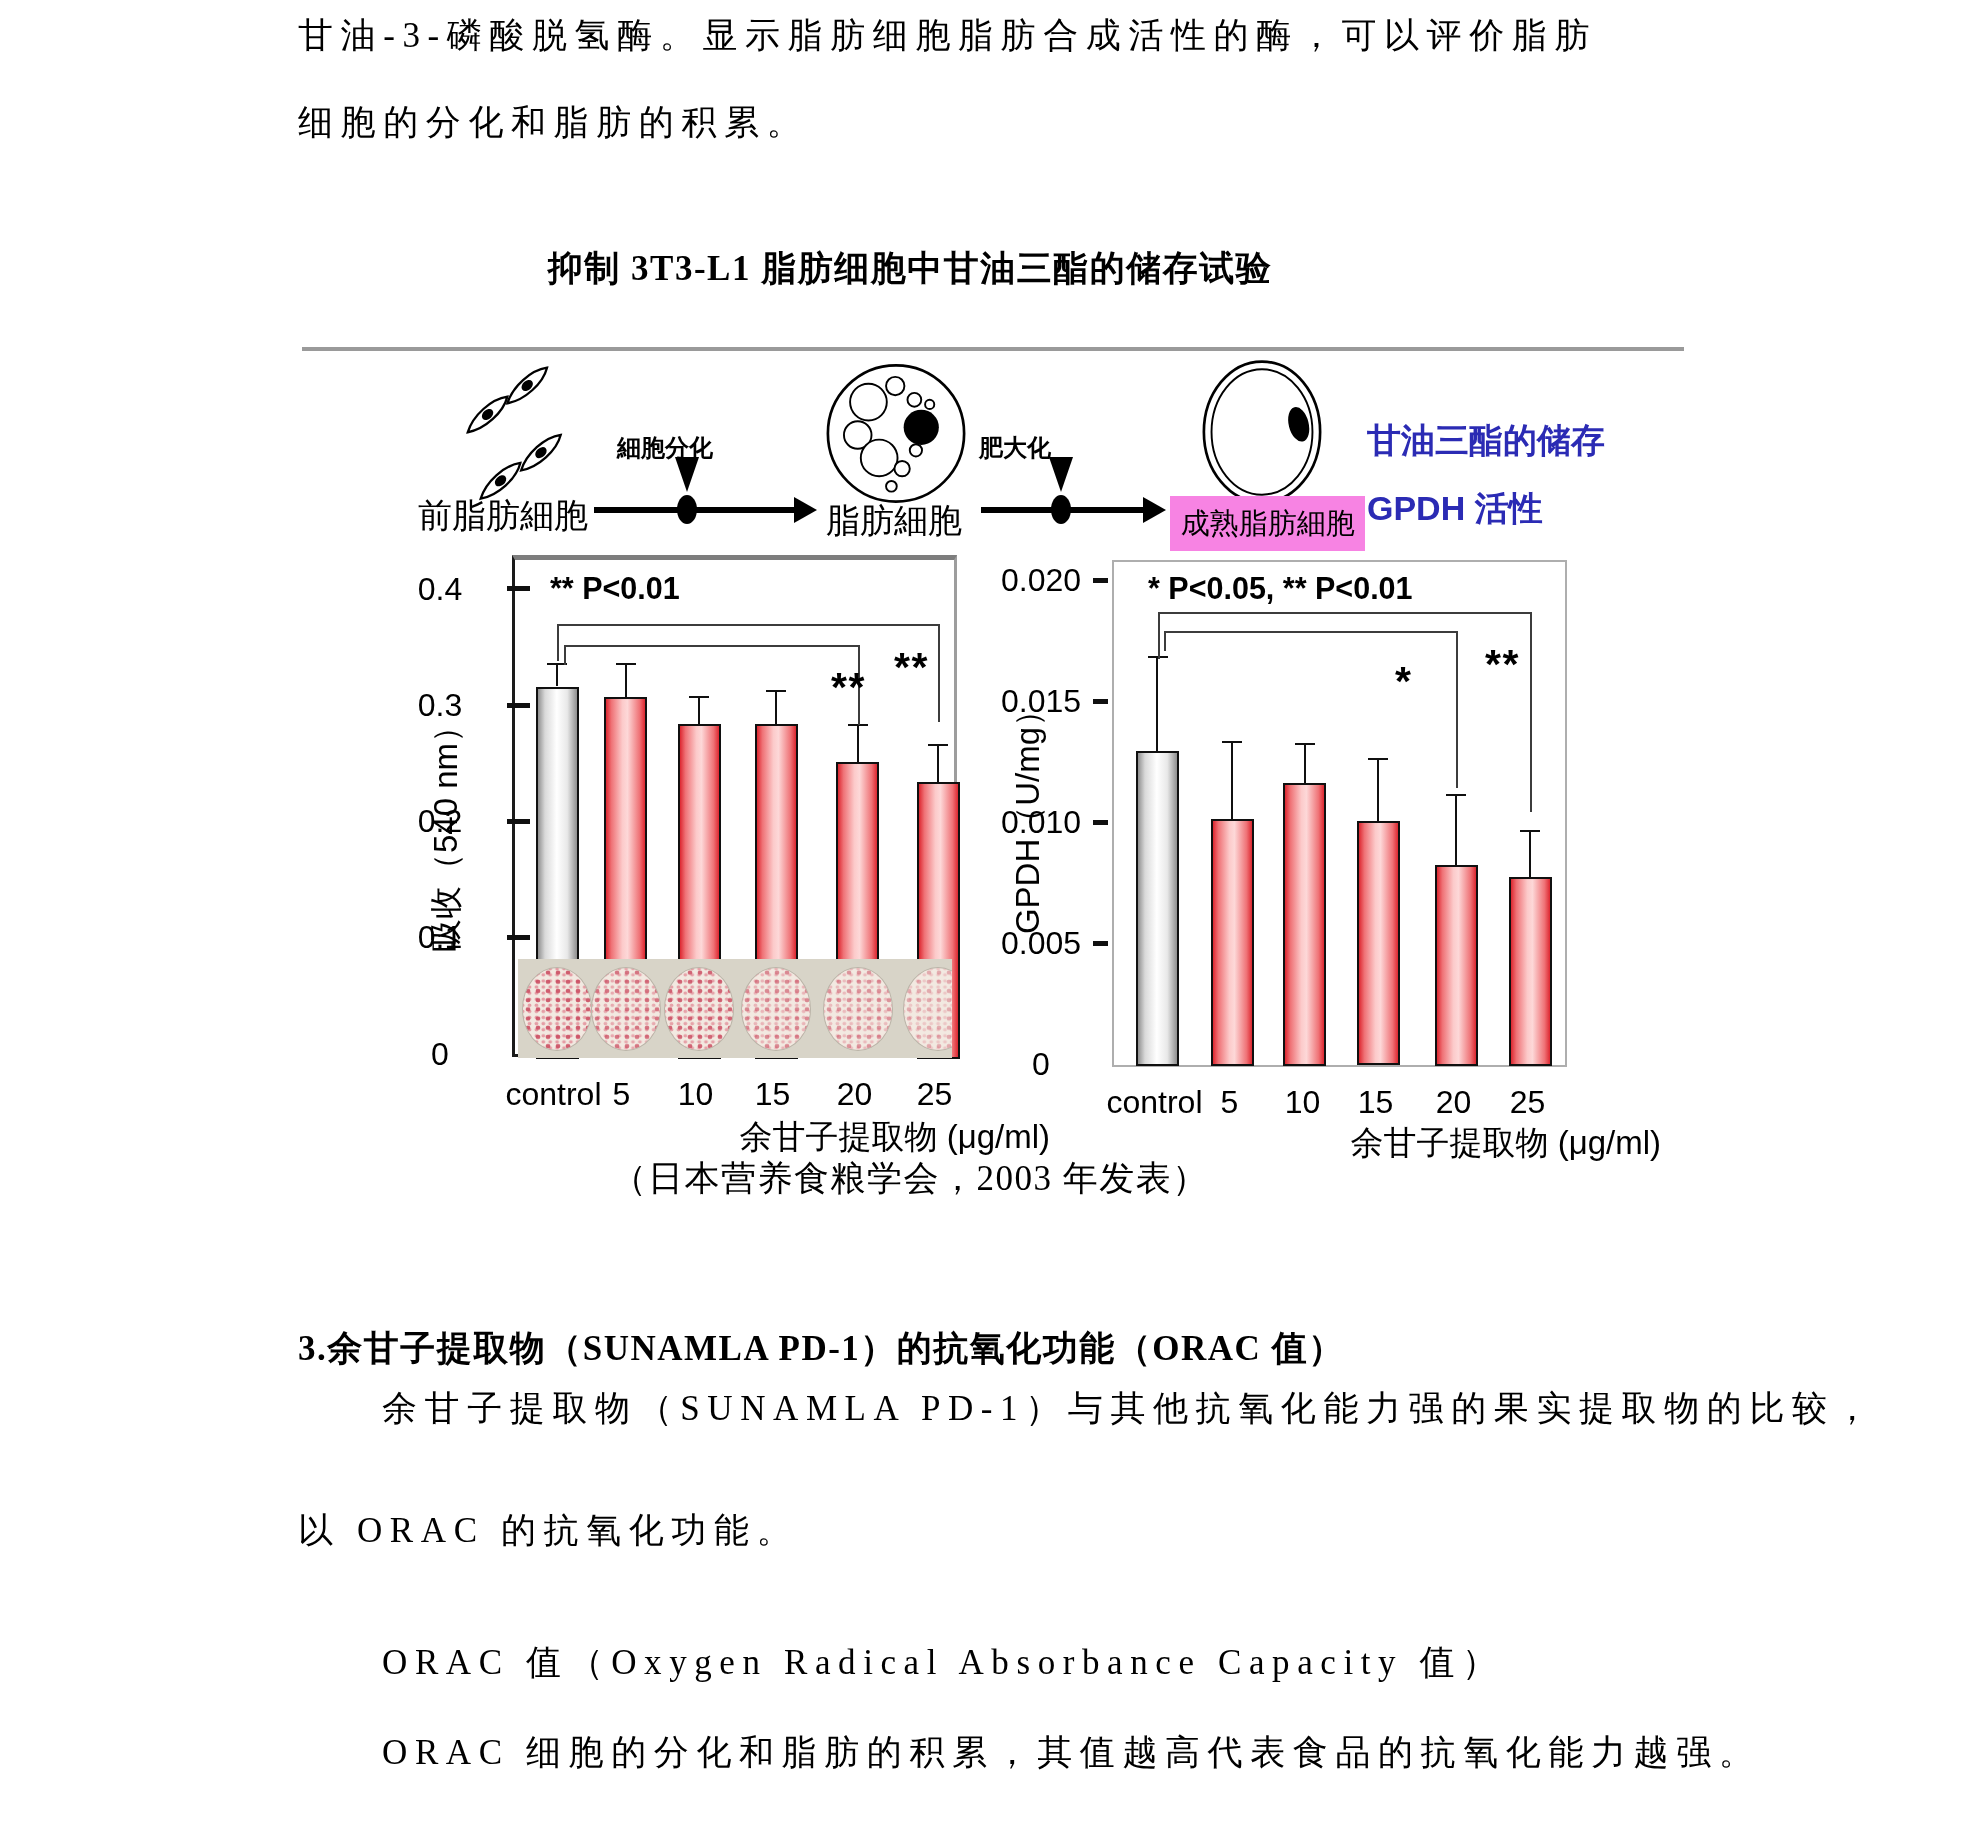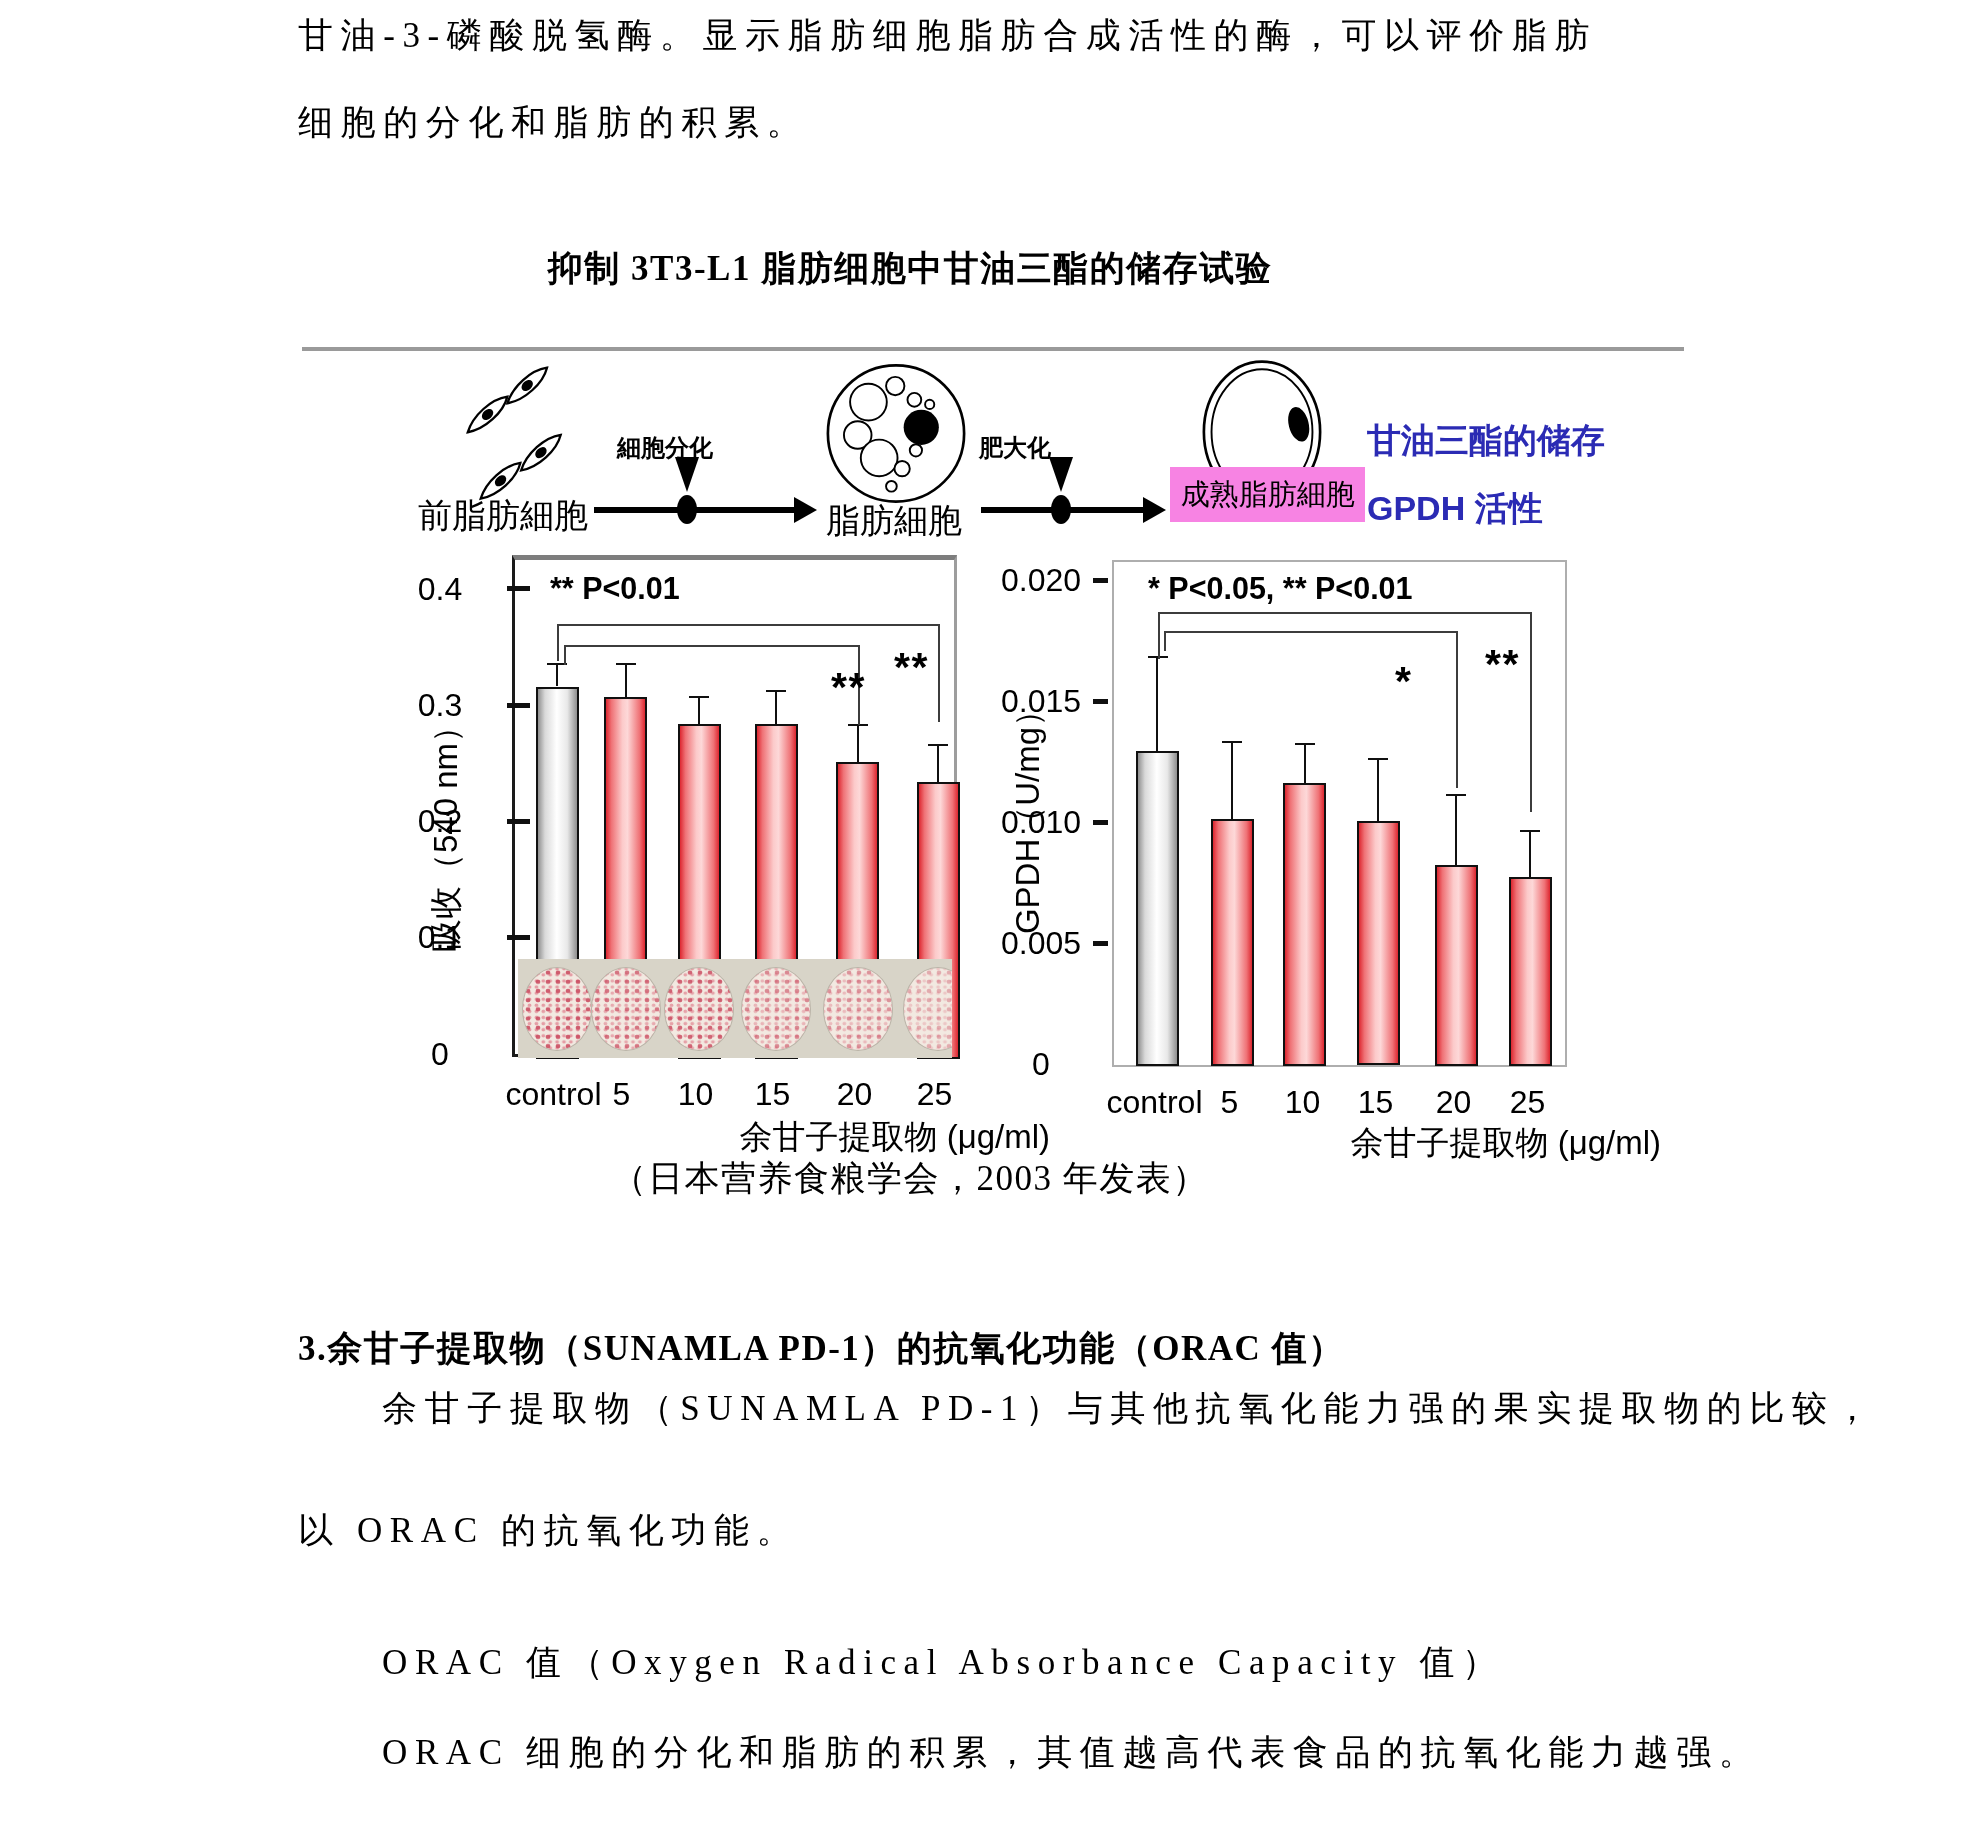--- a/index.html
+++ b/index.html
@@ -107,21 +107,21 @@
   <div class="marker-dot" style="left:1051px;top:495px"></div>
 
   <svg class="abs" style="left:1197px;top:357px" width="130" height="153" viewBox="0 0 170 200">
     <ellipse cx="85" cy="98" rx="76" ry="92" fill="#fff" stroke="#000" stroke-width="3.5"></ellipse>
     <ellipse cx="85" cy="98" rx="66" ry="82" fill="none" stroke="#000" stroke-width="2.5"></ellipse>
     <ellipse cx="133" cy="88" rx="13" ry="23" fill="#000" transform="rotate(-14 133 88)"></ellipse>
   </svg>
 
   <div class="diag-label" style="left:418px;top:493px">前脂肪細胞</div>
   <div class="diag-label" style="left:826px;top:498px">脂肪細胞</div>
-  <div class="hl-box" style="left:1170px;top:467px">成熟脂肪細胞</div>
+  <div class="hl-box" style="left:1170px;top:496px">成熟脂肪細胞</div>
 
   <div class="blue-label" style="left:1367px;top:418px">甘油三酯的储存</div>
   <div class="blue-label" style="left:1367px;top:486px">GPDH 活性</div>
 
 <div class="plot plot-dark" style="left: 512px; top: 555px; width: 445px; height: 502px;">
       <div class="bar bar-control" style="left: 20.6px; top: 127px; width: 43px; height: 372px;"></div>
       <div class="err-line" style="left: 41px; top: 103px; height: 23px;"></div>
       <div class="err-cap" style="left: 32px; top: 103px;"></div>
       <div class="bar bar-red" style="left: 89px; top: 137px; width: 43px; height: 361px;"></div>
       <div class="err-line" style="left: 110px; top: 103px; height: 34px;"></div>

